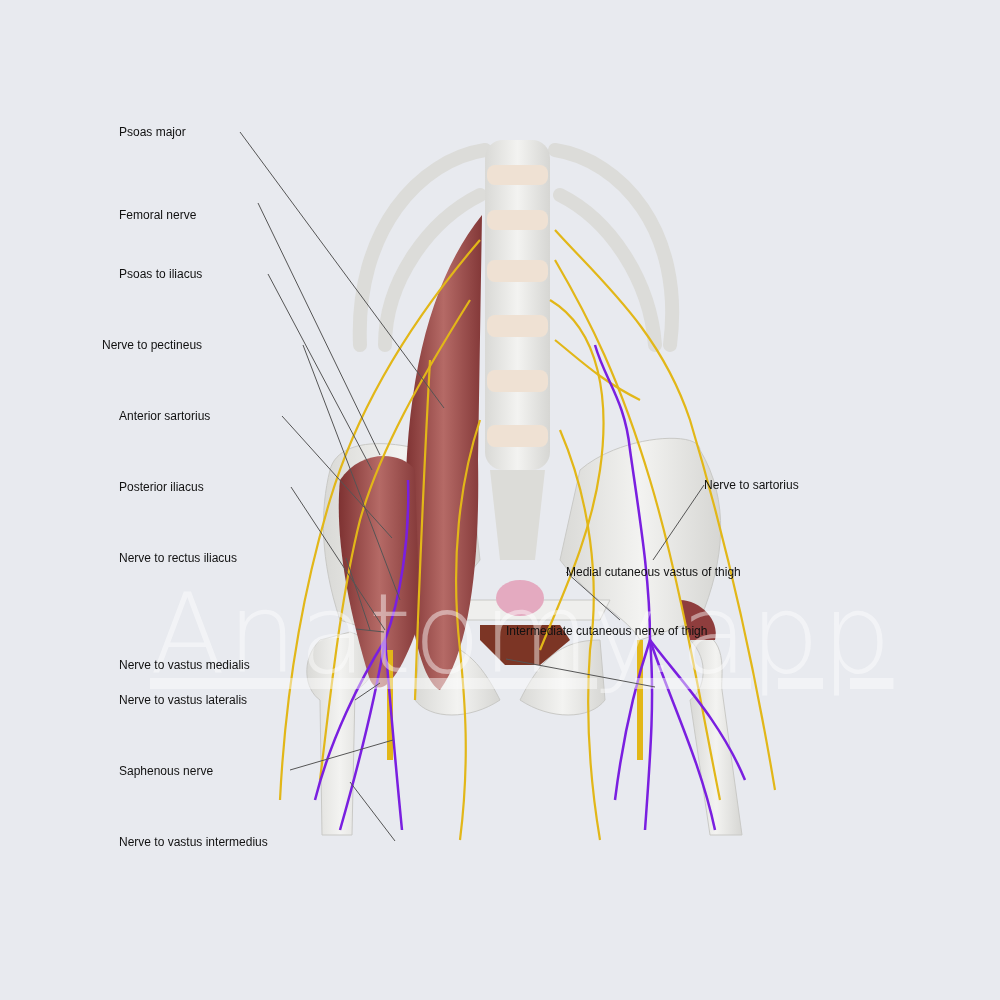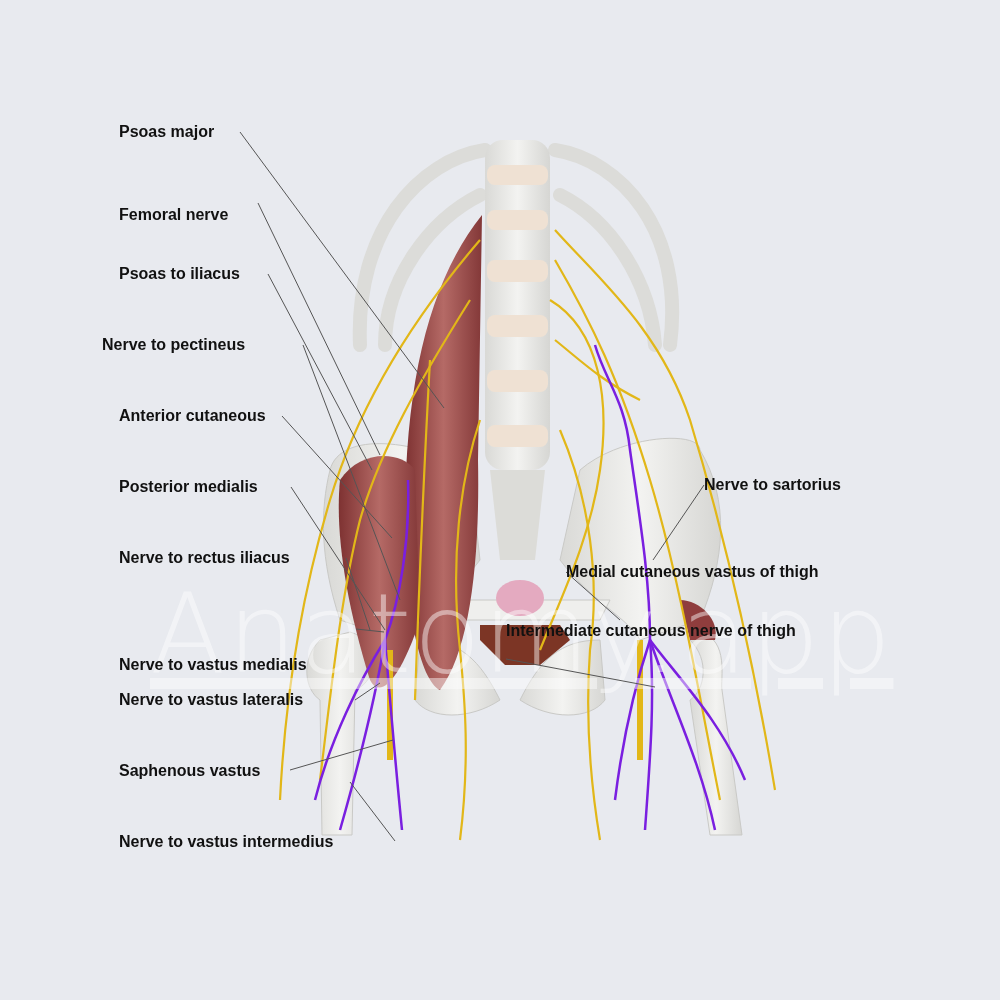--- a/index.html
+++ b/index.html
@@ -1,21 +1,21 @@
 <!DOCTYPE html>
 <html><head>
 <meta charset="utf-8">
 <style>
   html, body { margin:0; padding:0; }
   body { width:1000px; height:1000px; background:#e8eaef; position:relative; overflow:hidden;
          font-family:"Liberation Sans", "DejaVu Sans", sans-serif; }
   .art { position:absolute; left:0; top:0; width:1000px; height:1000px; }
   .watermark { position:absolute; left:150px; top:570px; font-size:110px; color:#ffffff; opacity:0.45;
                font-family:"DejaVu Sans", sans-serif; font-weight:300; letter-spacing:2px; white-space:nowrap;text-decoration:underline; }
-  .label { position:absolute; font-weight:bold; font-size:16px; color:#111; white-space:nowrap; line-height:22px; }
+  .label { position:absolute; font-weight:normal; font-size:12px; color:#111; white-space:nowrap; line-height:22px; }
   .leaders { position:absolute; left:0; top:0; width:1000px; height:1000px; pointer-events:none; }
 </style>
 </head>
 <body>
 
 <svg class="art" viewBox="0 0 1000 1000">
   <defs>
     <linearGradient id="muscleG" x1="0" x2="1">
       <stop offset="0" stop-color="#7e3232"></stop>
       <stop offset="0.5" stop-color="#b56a66"></stop>
@@ -113,23 +113,23 @@
     <line x1="704" y1="485" x2="653" y2="560"></line>
     <line x1="566" y1="572" x2="620" y2="620"></line>
     <line x1="506" y1="659" x2="655" y2="687"></line>
   </g>
 </svg>
 
 <div class="label" style="left:119px;top:121px">Psoas major</div>
 <div class="label" style="left:119px;top:204px">Femoral nerve</div>
 <div class="label" style="left:119px;top:263px">Psoas to iliacus</div>
 <div class="label" style="left:102px;top:334px">Nerve to pectineus</div>
-<div class="label" style="left:119px;top:405px">Anterior cutaneous</div>
-<div class="label" style="left:119px;top:476px">Posterior medialis</div>
+<div class="label" style="left:119px;top:405px">Anterior sartorius</div>
+<div class="label" style="left:119px;top:476px">Posterior iliacus</div>
 <div class="label" style="left:119px;top:547px">Nerve to rectus iliacus</div>
 <div class="label" style="left:119px;top:654px">Nerve to vastus medialis</div>
 <div class="label" style="left:119px;top:689px">Nerve to vastus lateralis</div>
-<div class="label" style="left:119px;top:760px">Saphenous vastus</div>
+<div class="label" style="left:119px;top:760px">Saphenous nerve</div>
 <div class="label" style="left:119px;top:831px">Nerve to vastus intermedius</div>
 
 <div class="label" style="left:704px;top:474px">Nerve to sartorius</div>
 <div class="label" style="left:566px;top:561px">Medial cutaneous vastus of thigh</div>
 <div class="label" style="left:506px;top:620px">Intermediate cutaneous nerve of thigh</div>
 
 </body></html>

